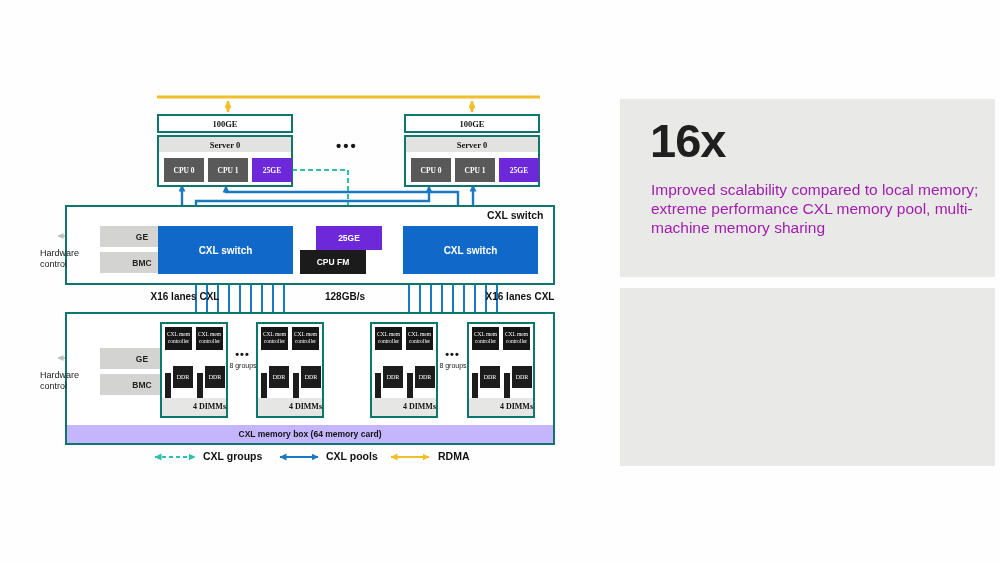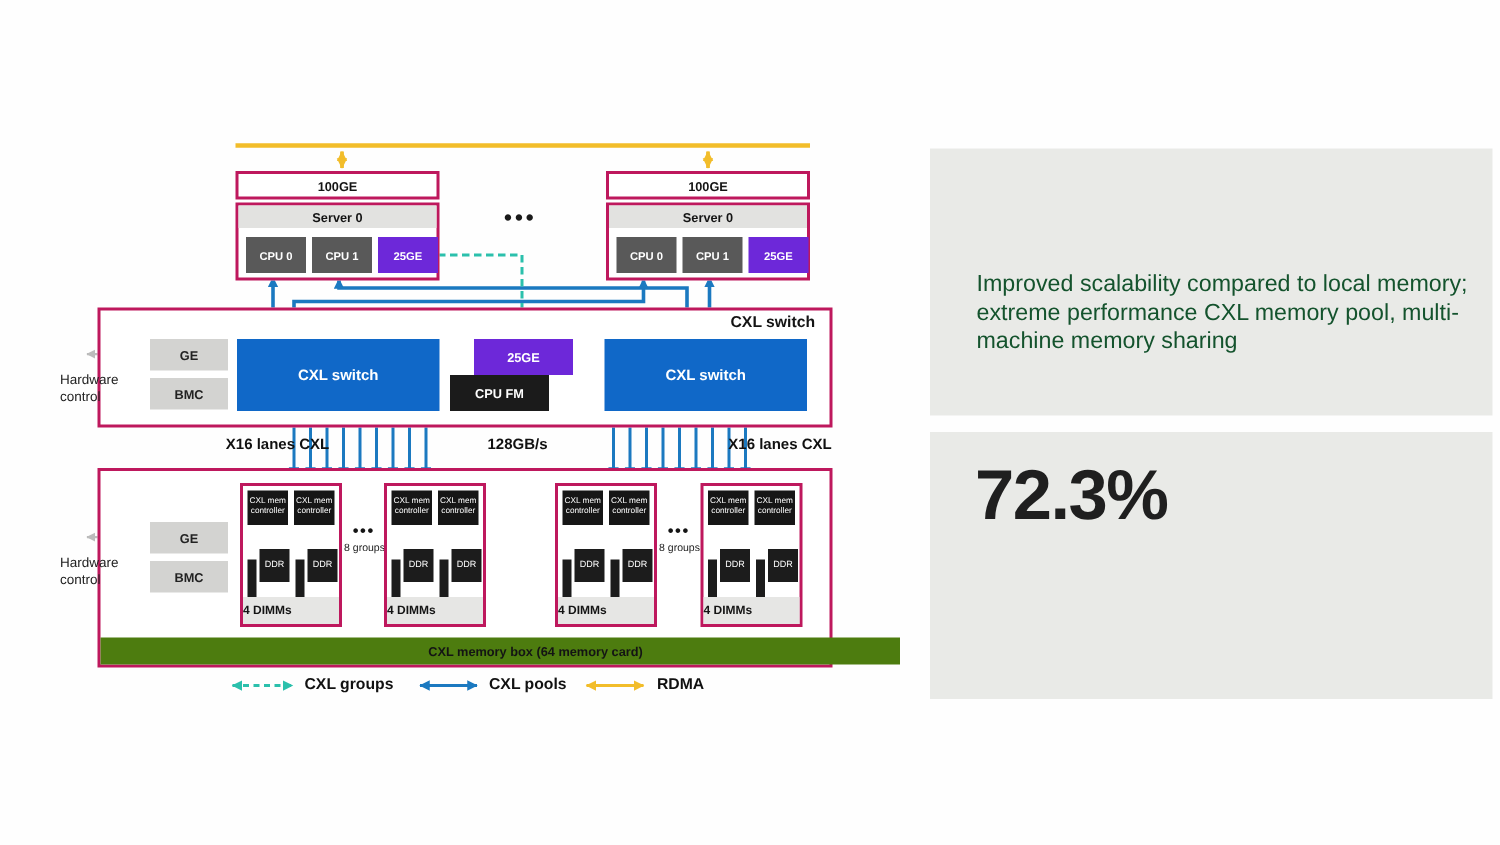--- a/index.html
+++ b/index.html
@@ -1,63 +1,63 @@
 <!DOCTYPE html>
 <html><head>
 <meta charset="utf-8">
 <style>
   html,body{margin:0;padding:0;background:#fff;}
   .canvas{position:relative;width:1000px;height:563px;background:#fefefe;
           font-family:"Liberation Sans",sans-serif;color:#141414;overflow:hidden;}
   .abs{position:absolute;}
-  .bx{border:2px solid #be185d;background:#fff;box-sizing:border-box;}
+  .bx{border:2px solid #0f766e;background:#fff;box-sizing:border-box;font-family:Liberation Serif, serif;}
   .center{display:flex;align-items:center;justify-content:center;text-align:center;}
 
   
   .uplink{width:136px;height:19px;font-size:8.5px;font-weight:bold;}
   .server{width:136px;height:52px;}
   .server-hdr{position:absolute;left:0;top:0;right:0;height:15px;background:#e2e2e0;
               font-size:8.5px;font-weight:bold;}
   .chip{position:absolute;top:21px;width:40px;height:24px;font-size:7.5px;font-weight:bold;color:#fff;}
   .cpu{background:#595959;}
   .teal{background:#6d28d9;}
   .ellipsis{font-size:15px;font-weight:bold;letter-spacing:2px;color:#1a1a1a;}
 
   
   .big-section{background:#fff;}
   .section-label{font-size:10.5px;font-weight:bold;}
-  .gray-chip{width:52px;height:21px;background:#d3d3d1;font-size:8.5px;font-weight:bold;color:#222;}
+  .gray-chip{width:52px;height:21px;background:#d3d3d1;font-size:8.5px;font-weight:bold;color:#222;padding-left:16px;}
   .hw-label{width:62px;font-size:9px;line-height:1.2;color:#222;}
   .blue-box{background:#1068c8;color:#fff;font-size:10px;font-weight:bold;}
   .mid-nic{width:66px;height:24px;color:#fff;font-size:8.5px;font-weight:bold;}
   .mid-fm{width:66px;height:24px;background:#1b1b1b;color:#fff;font-size:8.5px;font-weight:bold;}
   .lane-label{font-size:10px;font-weight:bold;color:#111;}
 
   
   .mgroup{width:68px;height:96px;}
   .ctrl{position:absolute;top:3px;width:27px;height:23px;background:#161616;color:#fff;
         font-size:5.5px;line-height:1.25;text-align:center;padding-top:4px;box-sizing:border-box;}
   .ddr-stack{position:absolute;top:42px;width:30px;height:32px;}
   .ddr-back{position:absolute;left:0;top:7px;width:6px;height:25px;background:#1c1c1c;}
   .ddr{position:absolute;left:8px;top:0;width:20px;height:22px;background:#1c1c1c;color:#fff;
        font-size:6px;line-height:22px;text-align:center;}
   .dimms{position:absolute;left:0;right:0;bottom:0;height:18px;background:#e6e6e4;
-         font-size:8px;font-weight:bold;line-height:18px;text-align:left;}
+         font-size:8px;font-weight:bold;line-height:18px;text-align:right;}
   .grp-dots{font-size:11px;font-weight:bold;letter-spacing:1px;}
   .grp-count{width:28px;font-size:7px;line-height:1.2;text-align:center;color:#222;}
-  .mem-footer{background:#4d7c0f;font-size:8.5px;font-weight:bold;padding-left:47px;}
+  .mem-footer{background:#c4b5fd;font-size:8.5px;font-weight:bold;}
 
   
   .legend-label{font-size:10.5px;font-weight:bold;color:#111;}
 
   
   .card{width:375px;height:178px;background:#e9eae7;}
   .stat-value{position:absolute;left:30px;top:14px;font-size:47px;font-weight:800;color:#1f1f1f;
               letter-spacing:-1px;}
-  .stat-desc{position:absolute;left:31px;top:82px;width:332px;font-size:15.5px;line-height:1.22;color:#14532d;}
+  .stat-desc{position:absolute;left:31px;top:82px;width:332px;font-size:15.5px;line-height:1.22;color:#a21caf;}
 </style>
 </head>
 <body>
 
 <div class="canvas">
 
   <svg class="abs" style="left:0;top:0" width="1000" height="563">
     <defs>
       <marker id="ah-blue" markerUnits="userSpaceOnUse" markerWidth="8" markerHeight="8" refX="6.5" refY="3.5" orient="auto-start-reverse">
         <path d="M0,0 L7,3.5 L0,7 Z" fill="#1b79c0"></path>
@@ -246,20 +246,20 @@
     <div class="dimms">4 DIMMs</div>
   </div>
 
   <div class="abs mem-footer center" style="left:67px;top:425px;width:486px;height:18px">CXL memory box (64 memory card)</div>
 
   <div class="abs legend-label" style="left:203px;top:450px">CXL groups</div>
   <div class="abs legend-label" style="left:326px;top:450px">CXL pools</div>
   <div class="abs legend-label" style="left:438px;top:450px">RDMA</div>
 
   <div class="abs card" style="left:620px;top:99px">
+    <div class="stat-value">16x</div>
     <div class="stat-desc">Improved scalability compared to local memory; extreme performance CXL memory pool, multi-machine memory sharing</div>
   </div>
 
   <div class="abs card" style="left:620px;top:288px">
-    <div class="stat-value">72.3%</div>
   </div>
 
 </div>
 
 </body></html>

